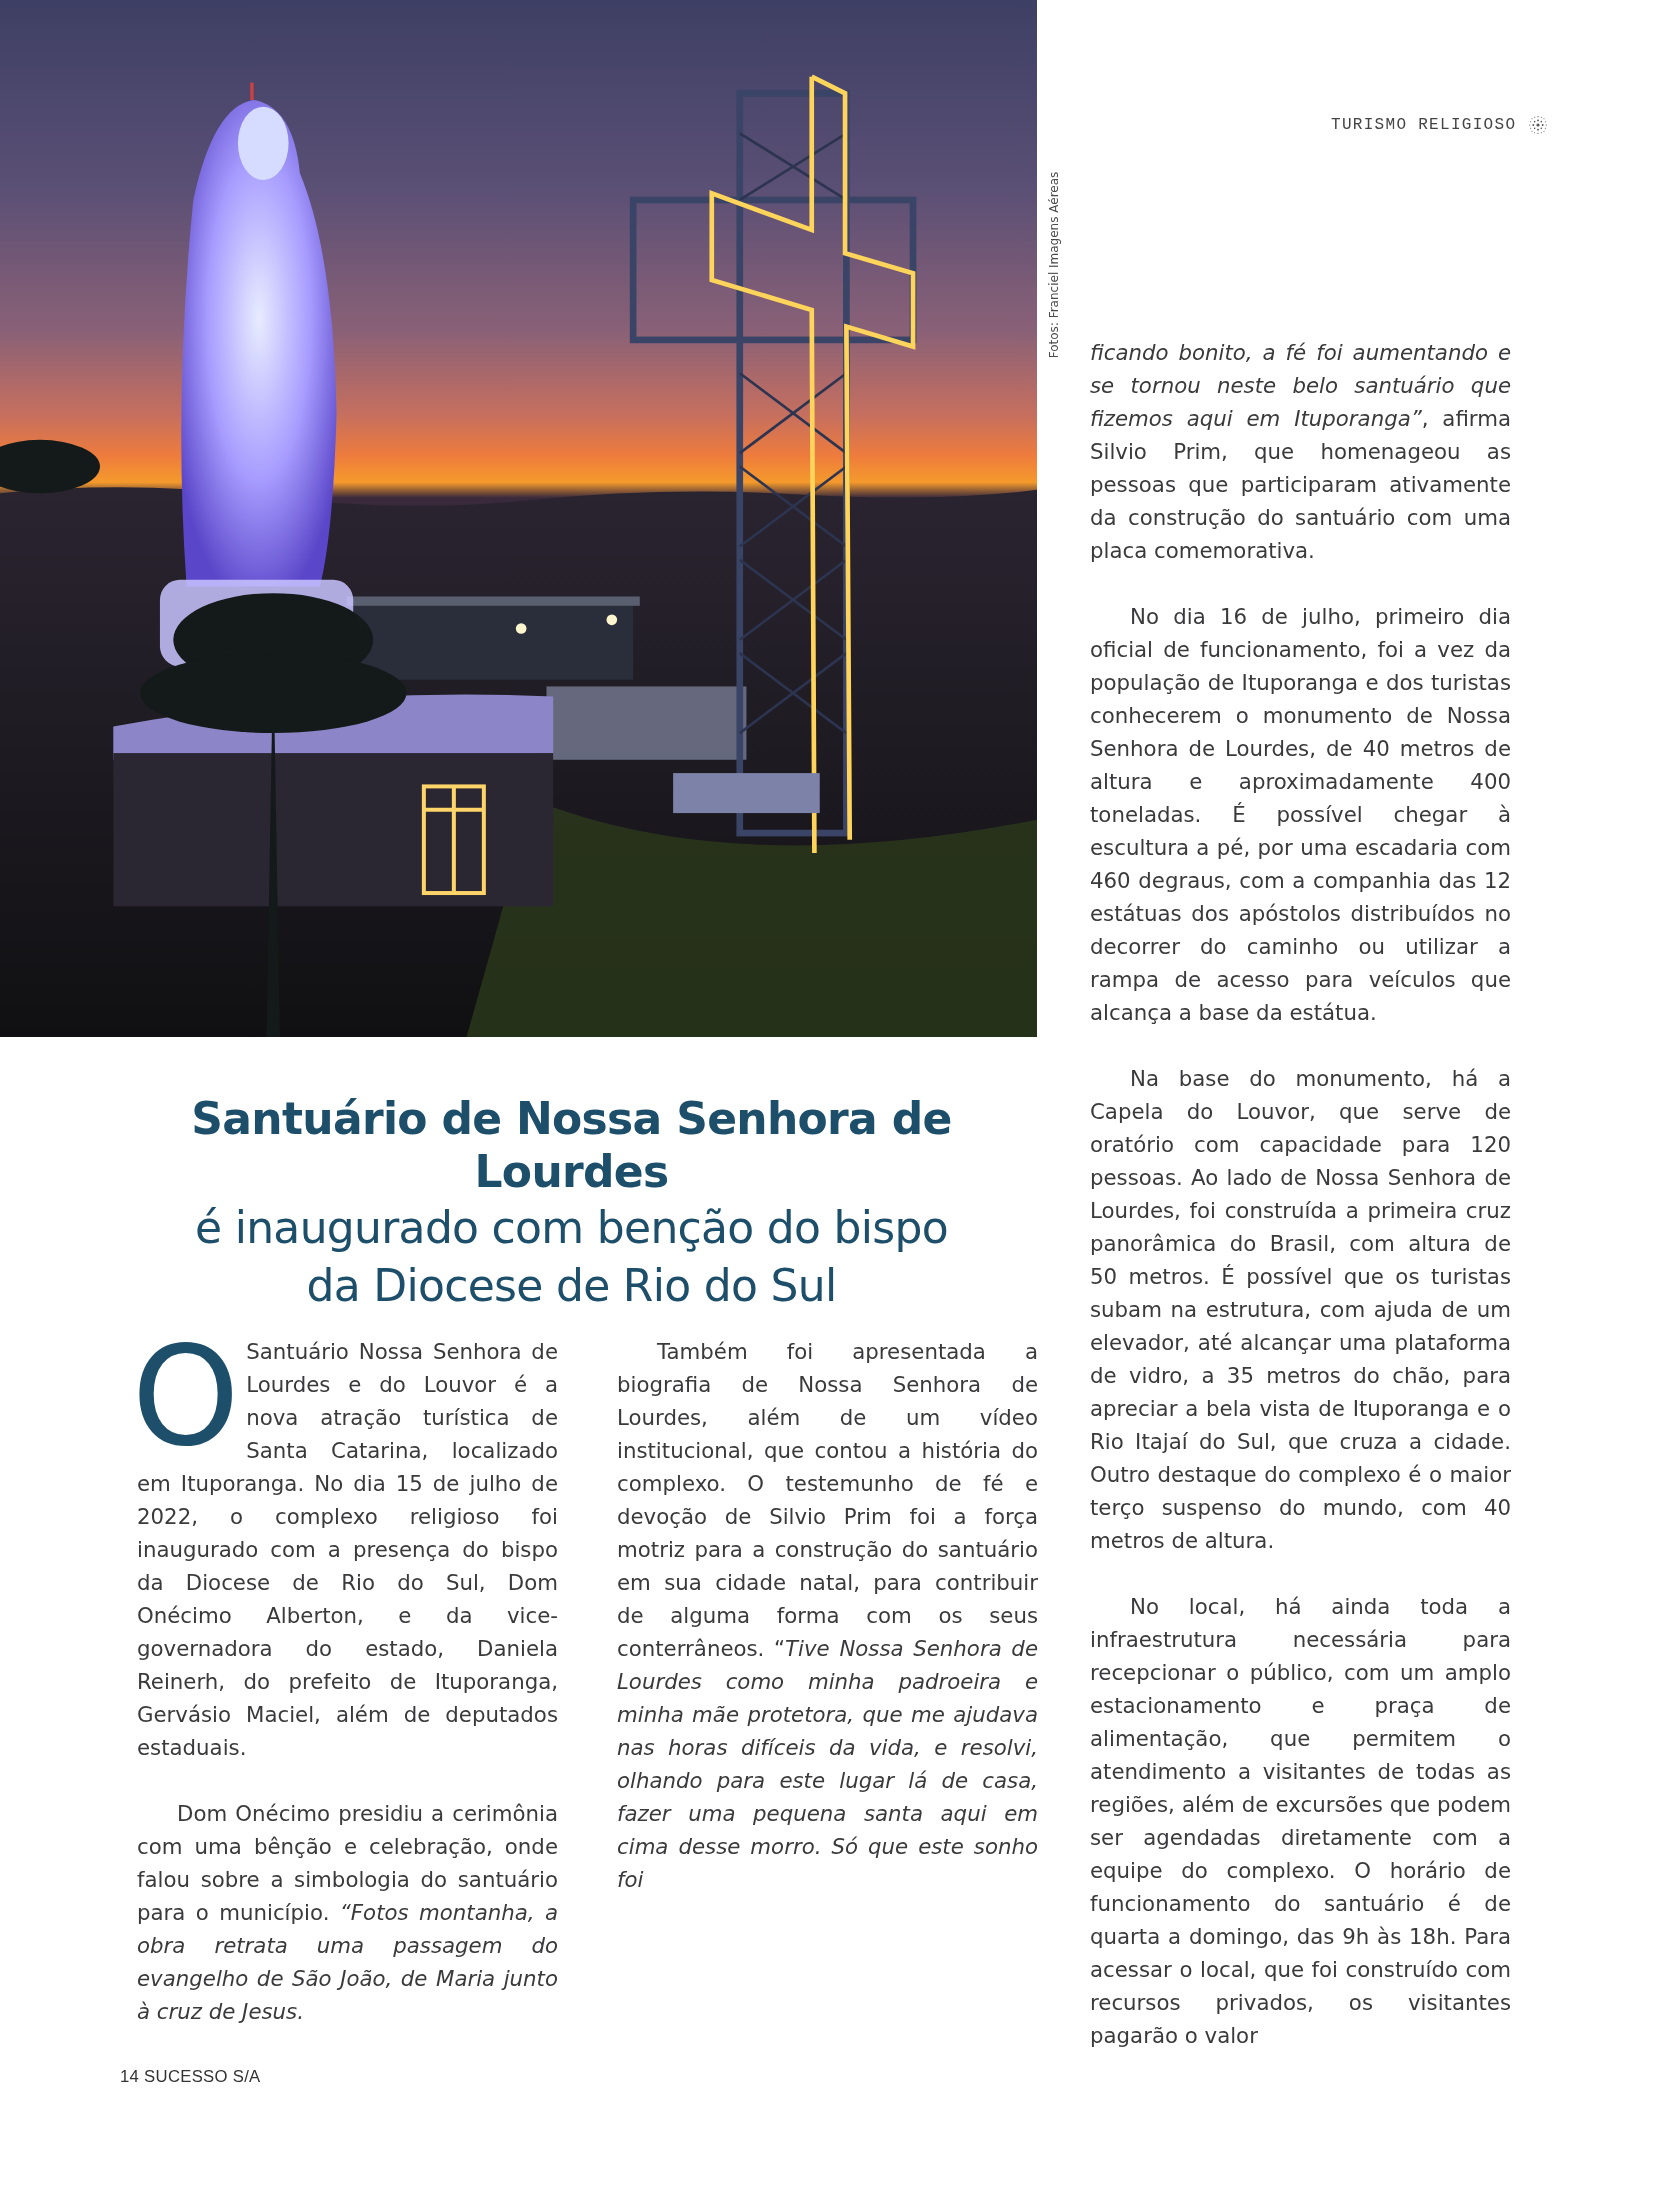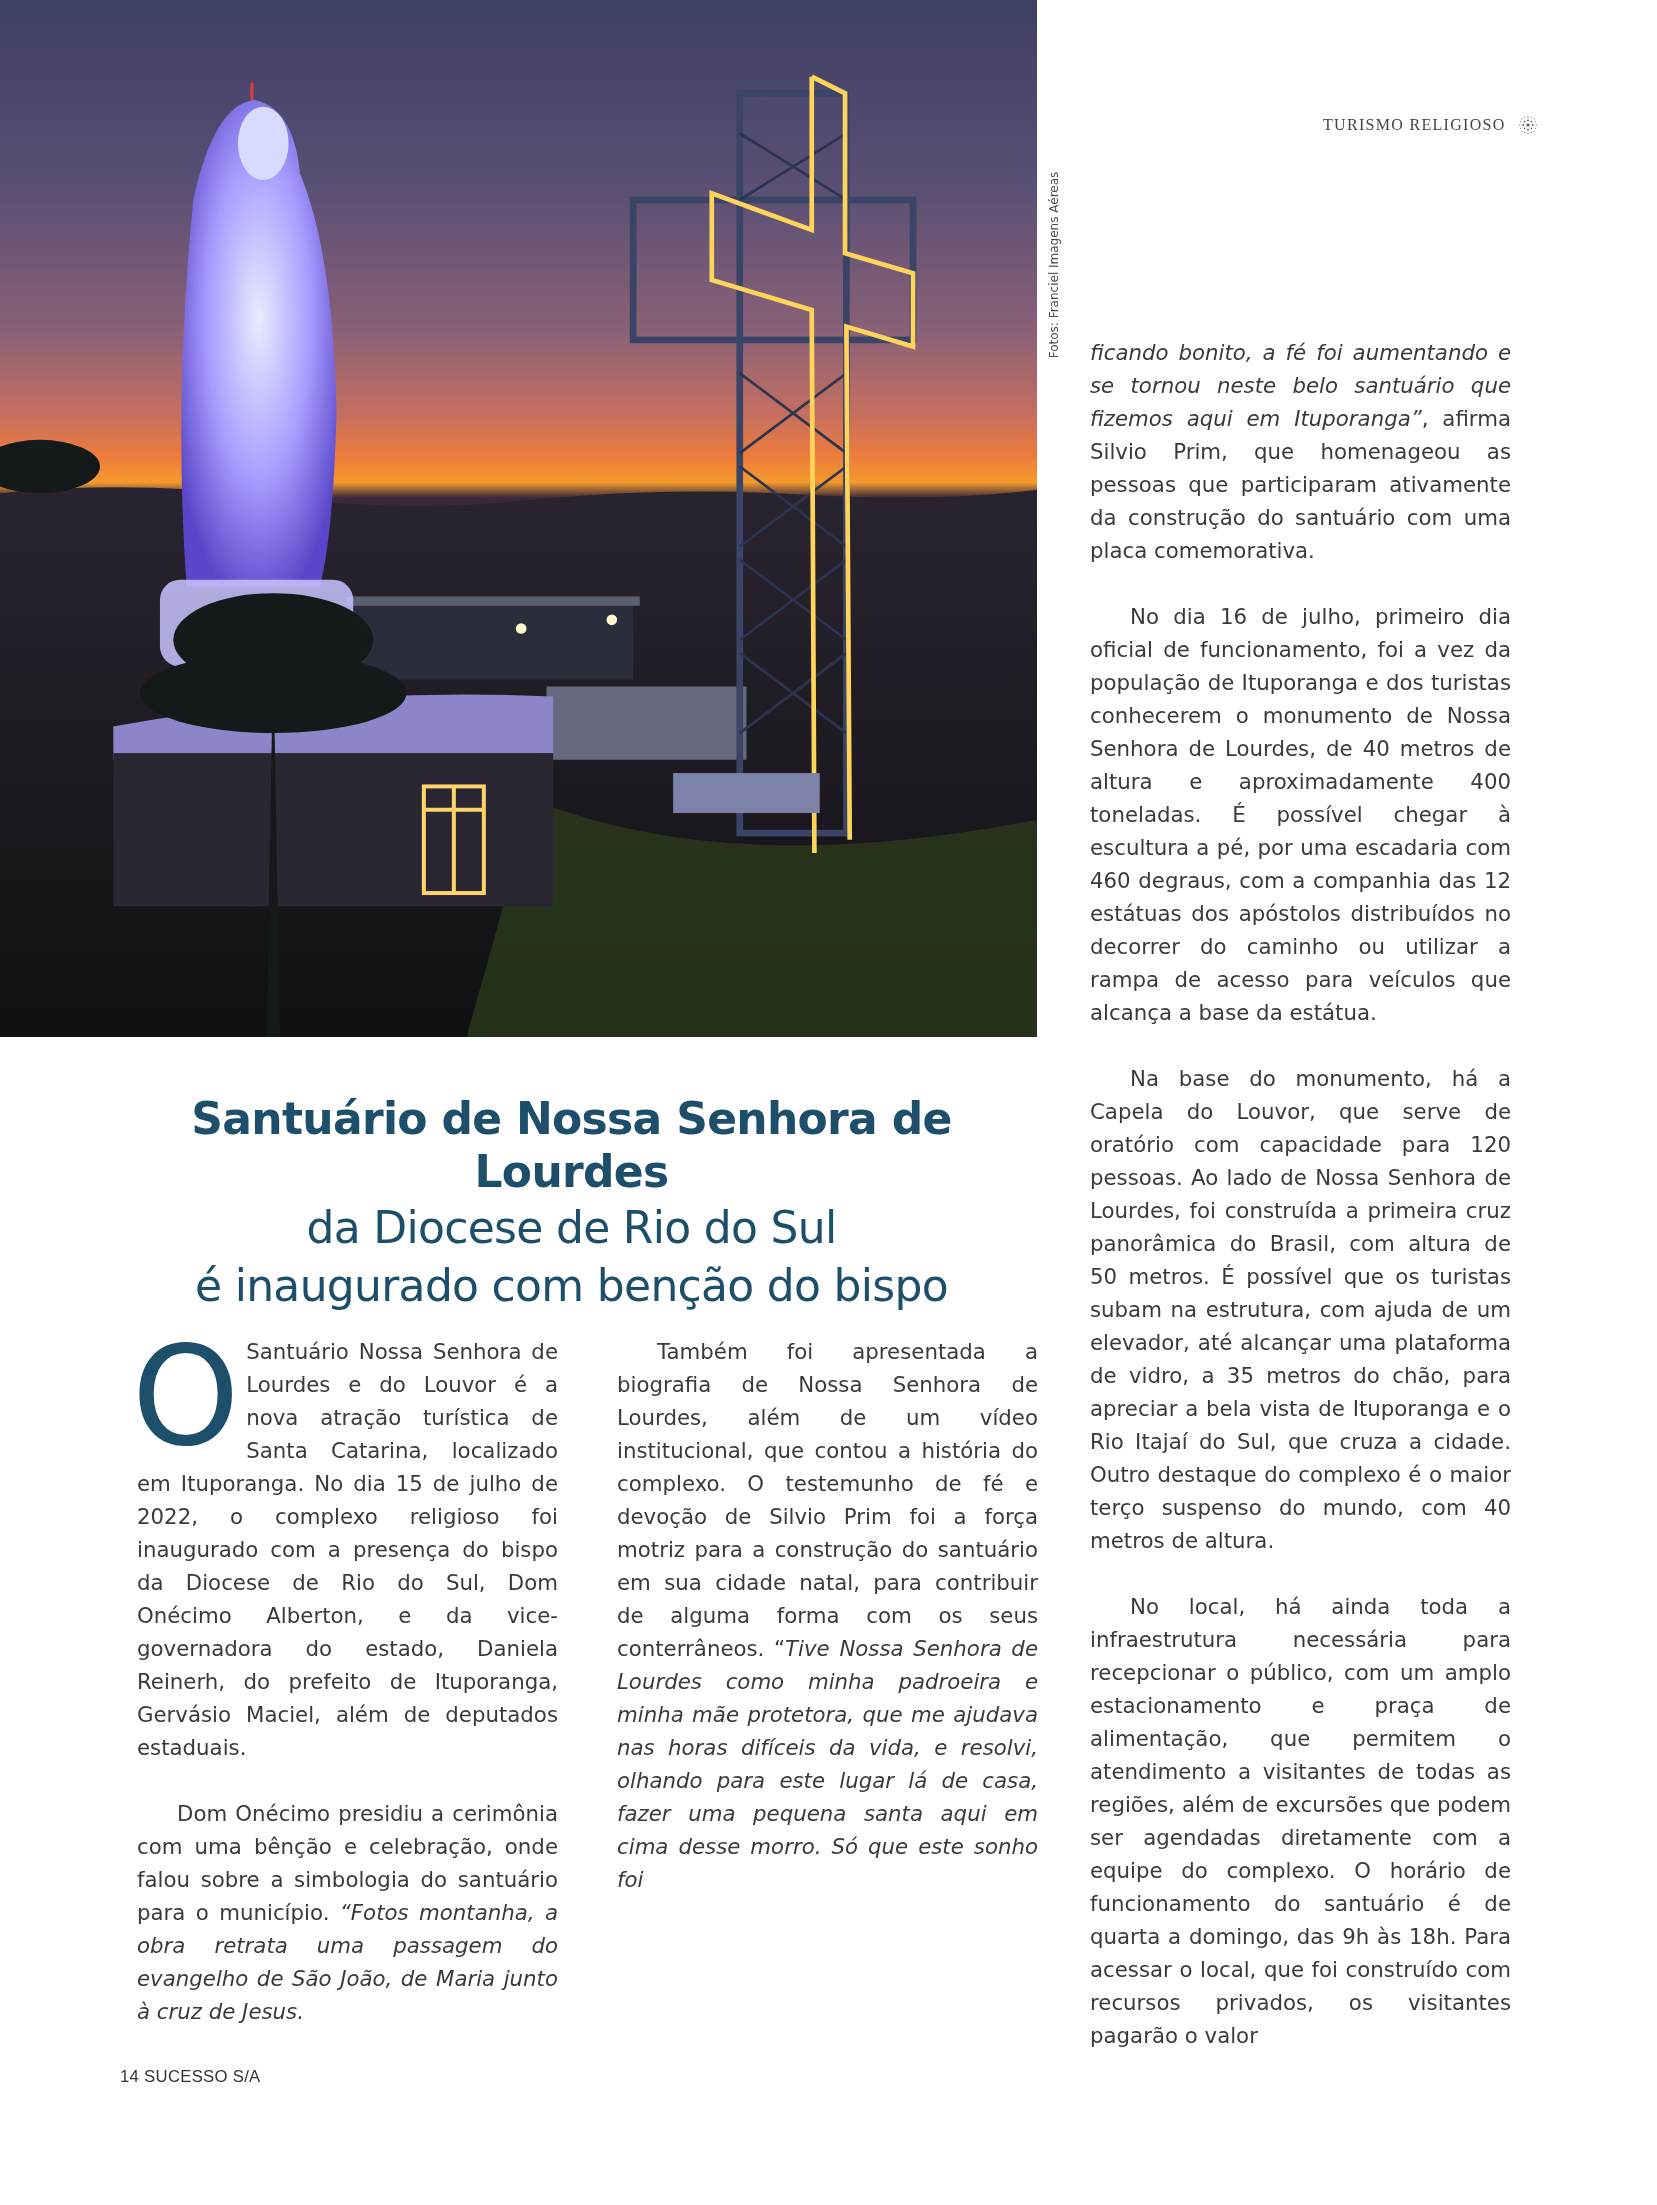--- a/index.html
+++ b/index.html
@@ -11,21 +11,21 @@
     background: linear-gradient(180deg, #3e3f64 0%, #5a4f75 18%, #8a6177 32%, #c66f5f 40%, #ee7c3c 44%, #f59a2c 46.5%, #3a2a3c 48%, #1f1c28 60%, #16161c 100%); }
   .photo svg { position: absolute; left: 0; top: 0; width: 100%; height: 100%; }
 
   .credit { position: absolute; left: 1040px; top: 170px; width: 27px; height: 190px; }
   .credit span { position: absolute; left: 50%; top: 50%; white-space: nowrap;
     transform: translate(-50%, -50%) rotate(-90deg);
     font-family: "DejaVu Sans", sans-serif; font-size: 12px; color: #4a4a4a; }
 
   
   .section-tag { position: absolute; left: 1323px; top: 115px; display: flex; align-items: center; gap: 12px; }
-  .section-tag .lbl { font-family: Liberation Serif, serif; font-size: 16px; letter-spacing: 1.3px; color: #444; }
+  .section-tag .lbl { font-family: Liberation Mono, monospace; font-size: 16px; letter-spacing: 1.3px; color: #444; margin-left: 8px; }
   .section-tag .dots { width: 20px; height: 20px; }
 
   
   .headline { position: absolute; left: 108px; top: 1093px; width: 927px; text-align: center; color: #1d4e6a; }
   .headline .h1 { font-family: "DejaVu Sans", sans-serif; font-weight: bold; font-size: 44px; line-height: 1.2; letter-spacing: -0.7px; }
   .headline .h2 { font-family: "DejaVu Sans", sans-serif; font-size: 44px; line-height: 1.32; letter-spacing: -0.7px; font-weight: normal; }
 
   
   .col { position: absolute; font-family: "DejaVu Sans", sans-serif; font-size: 21.3px; line-height: 33px;
          text-align: justify; color: #3a3a3c; hyphens: manual; }
@@ -149,22 +149,22 @@
       <circle cx="10" cy="3.5" r="0.8"></circle>
         <circle cx="20" cy="3.5" r="0.8"></circle>
       <circle cx="10" cy="26.5" r="0.8"></circle>
         <circle cx="20" cy="26.5" r="0.8"></circle>
     </g>
   </svg>
 </div>
 
 <div class="headline">
   <div class="h1">Santuário de Nossa Senhora de Lourdes</div>
+  <div class="h2">é inaugurado com benção do bispo</div>
   <div class="h2">da Diocese de Rio do Sul</div>
-  <div class="h2">é inaugurado com benção do bispo</div>
 </div>
 
 <div class="col col1">
   <p class="noindent">
     <span class="dropcap">O</span><span> Santuário Nossa Senhora de Lourdes e do Louvor é a nova atração turística de Santa Catarina, localizado em Ituporanga. No dia 15 de julho de 2022, o complexo religioso foi inaugurado com a presença do bispo da Diocese de Rio do Sul, Dom Onécimo Alberton, e da vice-governadora do estado, Daniela Reinerh, do prefeito de Ituporanga, Gervásio Maciel, além de deputados estaduais.</span>
   </p>
   <p>
     <span>Dom Onécimo presidiu a cerimônia com uma bênção e celebração, onde falou sobre a simbologia do santuário para o município. </span><em>“Fotos montanha, a obra retrata uma passagem do evangelho de São João, de Maria junto à cruz de Jesus.</em>
   </p>
 </div>

